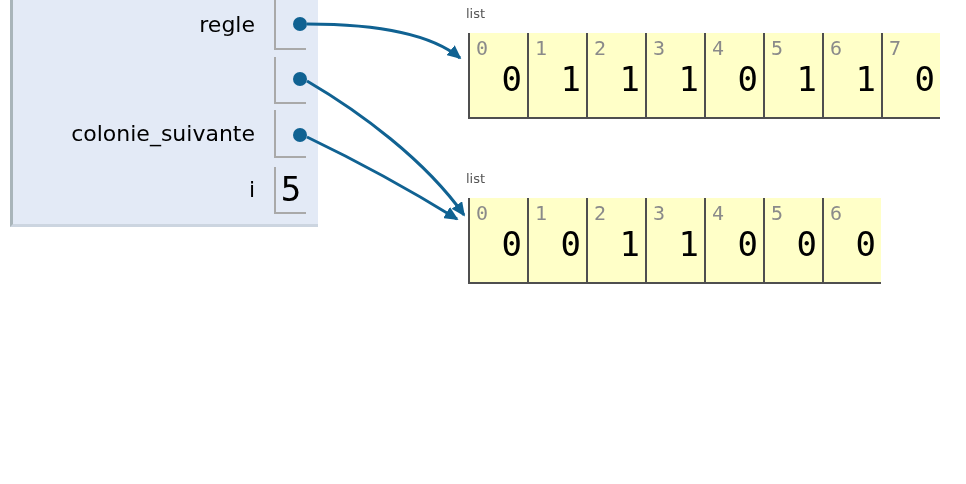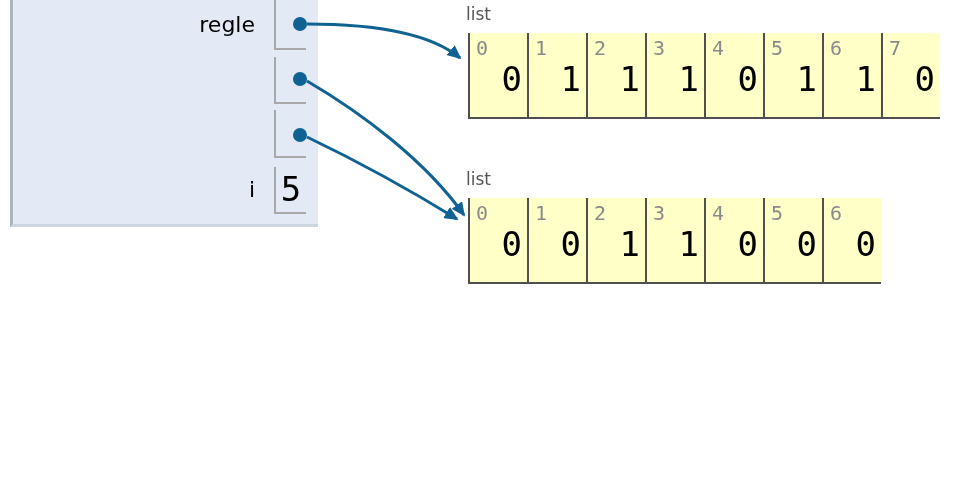--- a/index.html
+++ b/index.html
@@ -28,21 +28,21 @@
   .name-3 { top:119px;} .cell-3 { top:110px;height:48px; }
   .name-4 { top:175px;} .cell-4 { top:167px;height:47px; }
   .var-scalar {
     display:block; width:100%; text-align:center;
     font-family:"DejaVu Sans Mono","Liberation Mono",monospace;
     font-size:34px; line-height:45px; color:#000;
   }
 
   
   .list-label {
-    position:absolute; font-size:17px; line-height:20px;
+    position:absolute; font-size:13px; line-height:20px;
     color:var(--label-text,#555555);
   }
   .label-1 { left:466px; top:4px; }
   .label-2 { left:466px; top:169px; }
   .list { position:absolute; display:flex; }
   .list-1 { left:468px; top:33px; }
   .list-2 { left:468px; top:198px; }
   .cell {
     position:relative; width:59px; height:86px; box-sizing:border-box;
     background:var(--list-bg,#ffffc8);
@@ -69,20 +69,21 @@
 <body>
 
 <div class="stage">
 
   <div class="frame">
     <div class="var-name name-1">regle</div>
     <div class="var-cell cell-1"></div>
 
     <div class="var-cell cell-2"></div>
 
+    <div class="var-name name-3">colonie_suivante</div>
     <div class="var-cell cell-3"></div>
 
     <div class="var-name name-4">i</div>
     <div class="var-cell cell-4">
       <span class="var-scalar">5</span>
     </div>
   </div>
 
   <div class="list-label label-1">list</div>
   <div class="list list-1">

